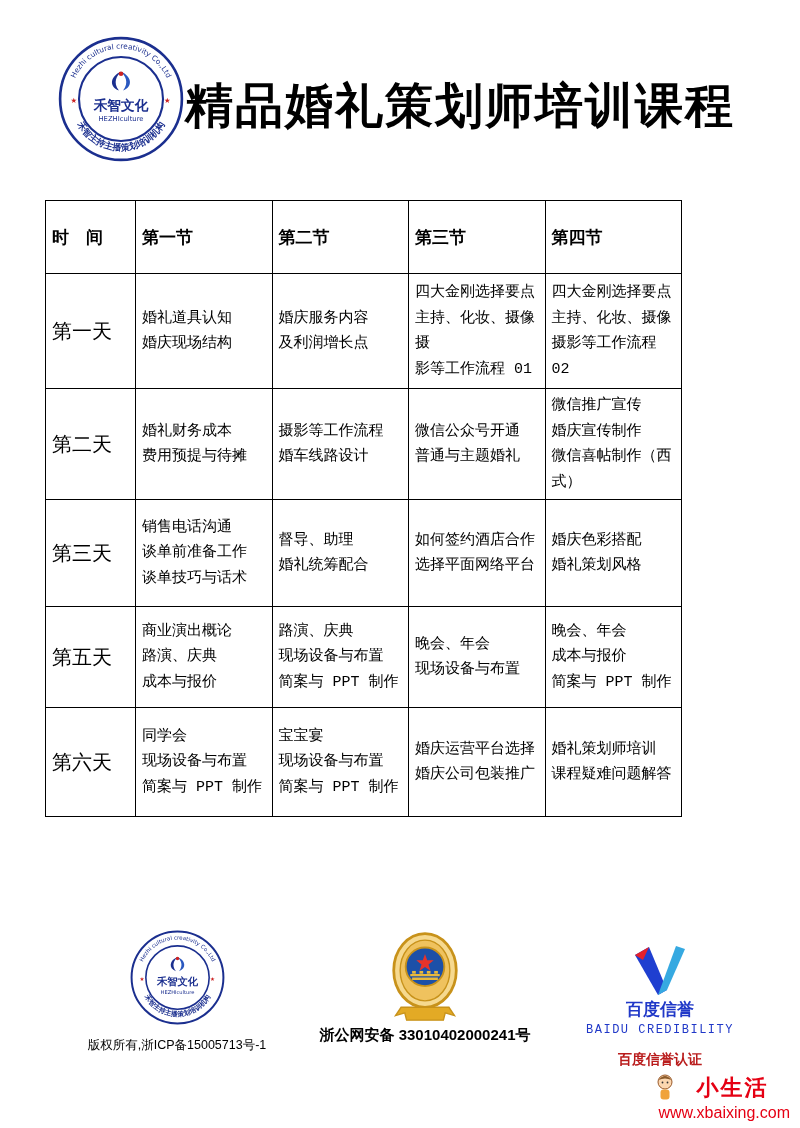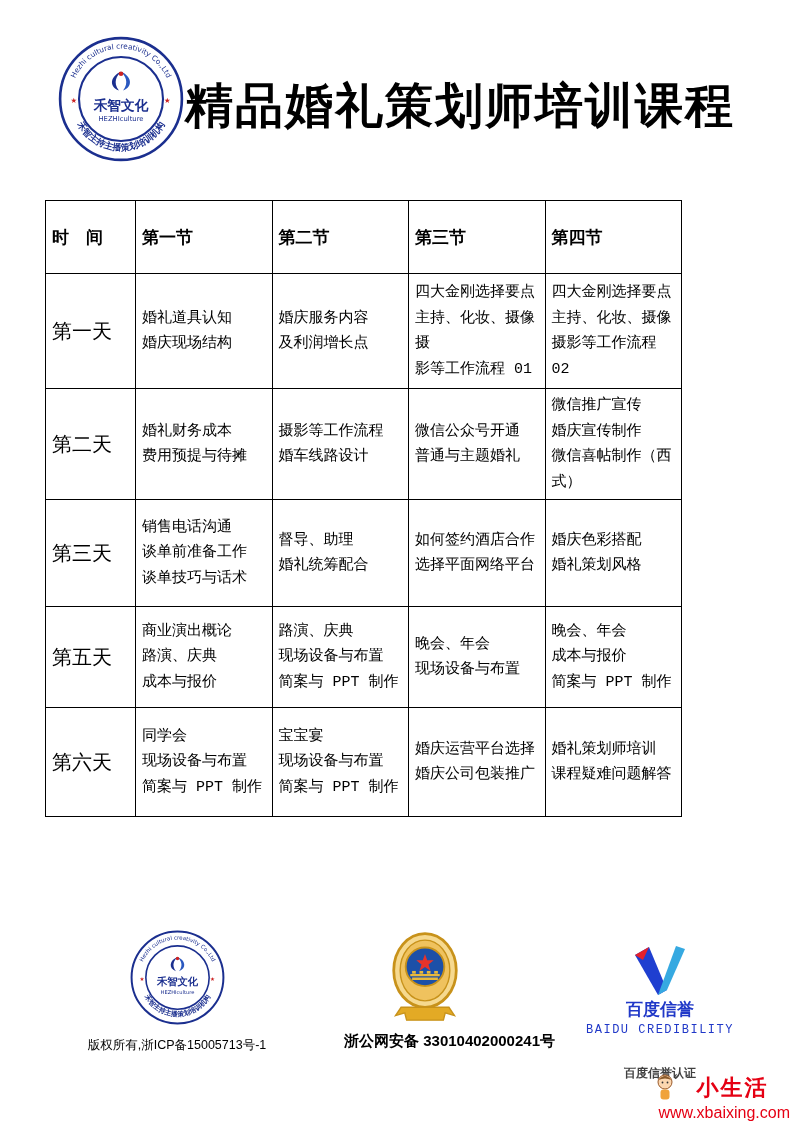--- a/index.html
+++ b/index.html
@@ -81,37 +81,35 @@
     font-family: "Liberation Sans", sans-serif;
   }
 
   .footer-center {
     position: absolute; left: 295px; top: 930px;
     width: 260px; text-align: center;
   }
   .police-badge { display: inline-block; width: 76px; height: 92px; }
   .police-badge svg { width: 100%; height: 100%; }
   .police-text {
-    margin-top: 6px;
     font-size: 15px;
     font-weight: bold;
     font-family: "Liberation Sans", sans-serif;
-    text-align: right;
   }
 
   .footer-right {
     position: absolute; left: 575px; top: 944px;
     width: 170px; text-align: center;
     font-family: Liberation Mono, monospace;
   }
   .baidu-v { display: inline-block; width: 56px; height: 52px; }
   .baidu-v svg { width: 100%; height: 100%; }
   .baidu-cn { font-size: 17px; font-weight: bold; color: #2038c8; line-height: 1.2; }
   .baidu-en { font-size: 12px; color: #2038c8; letter-spacing: 1.5px; margin-top: 2px; }
-  .baidu-cert { font-size: 12px; font-weight: bold; color: #404040; margin-top: 28px; }
+  .baidu-cert { font-size: 14px; font-weight: bold; color: #b91c1c; margin-top: 14px; }
 
   
   .watermark {
     position: absolute;
     right: 10px; bottom: 6px;
     text-align: left;
     font-family: "Liberation Sans", sans-serif;
   }
   .wm-row1 { display: flex; align-items: center; gap: 20px; }
   .wm-mascot { width: 22px; height: 30px; }

